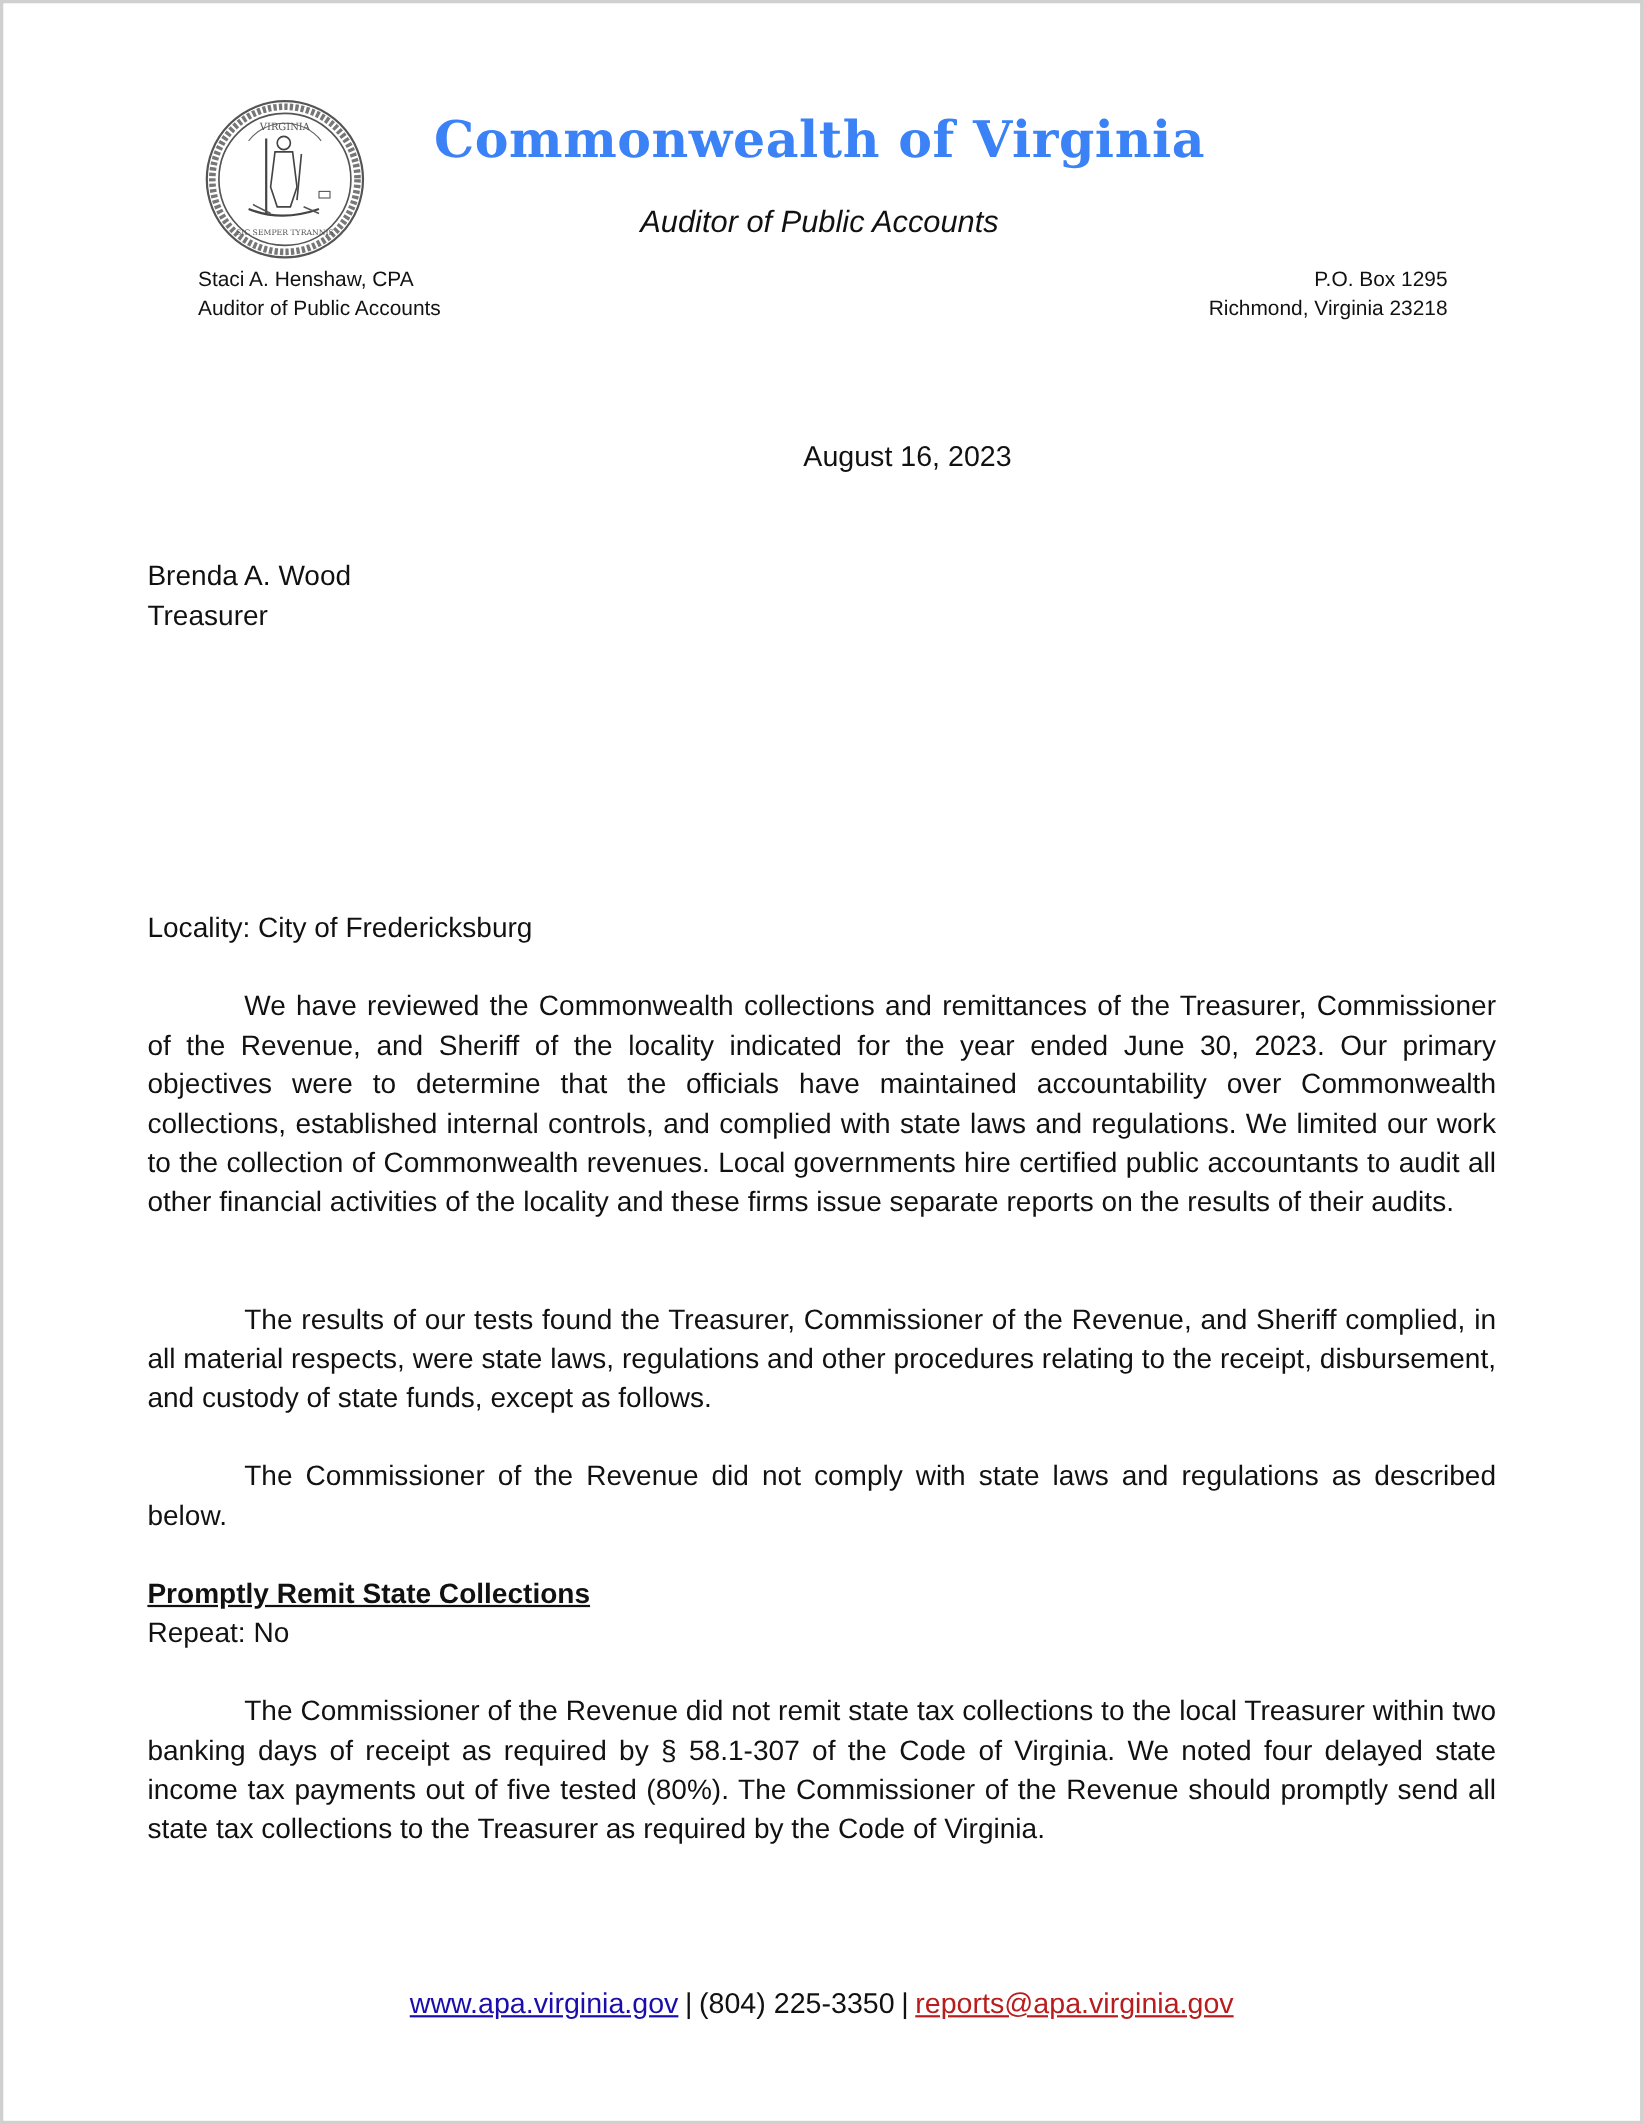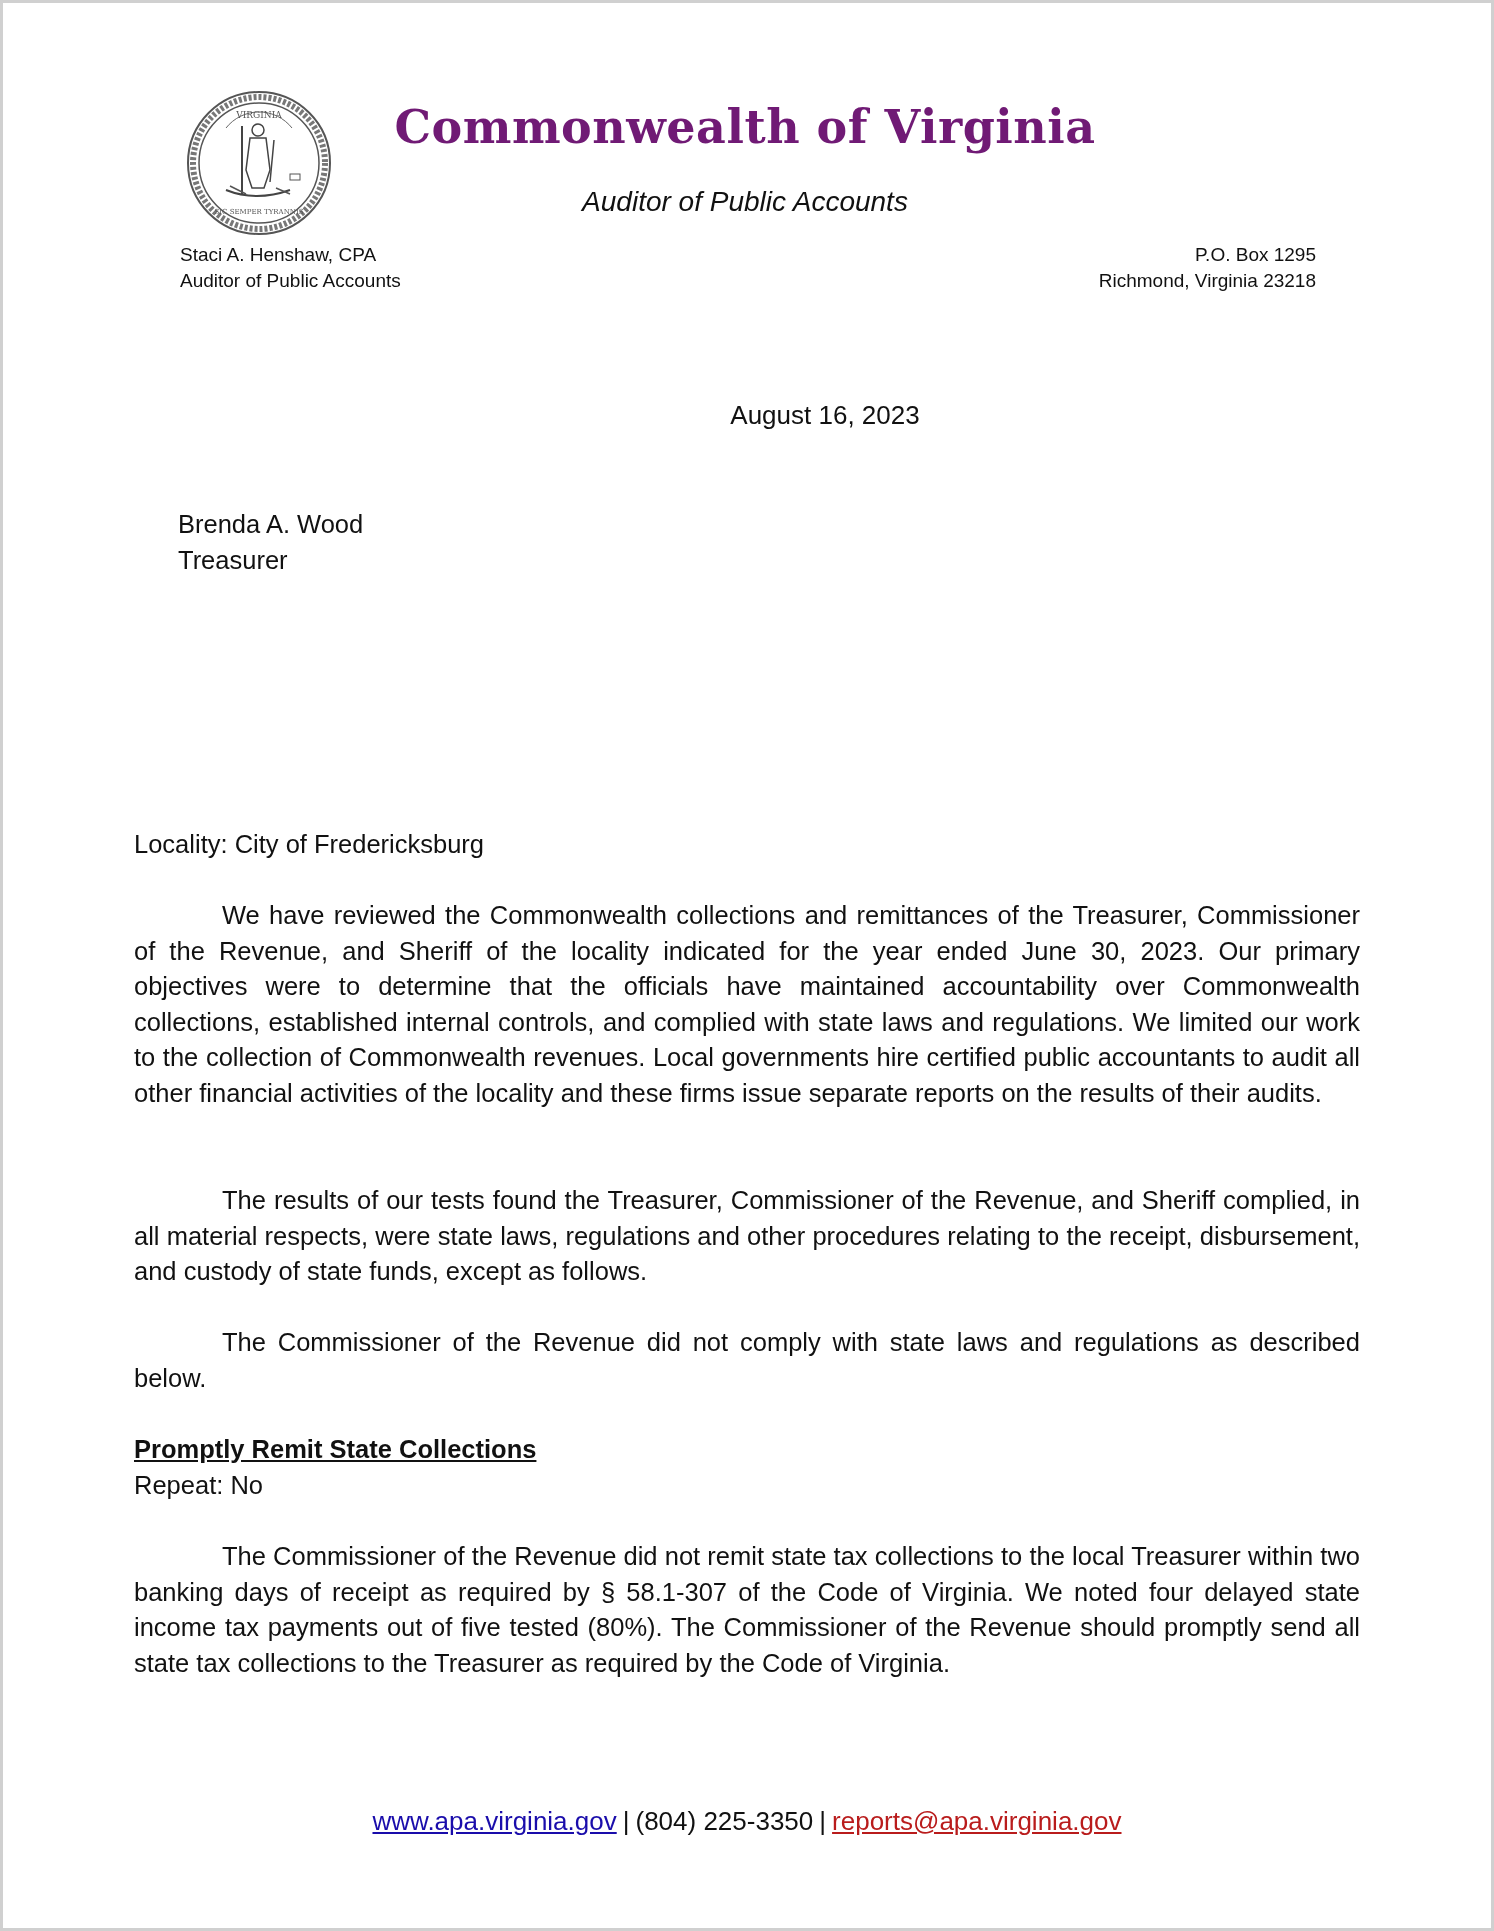--- a/index.html
+++ b/index.html
@@ -10,42 +10,42 @@
   .page-border {
     position: absolute; left: 0; top: 0; width: 1494px; height: 1931px;
     box-sizing: border-box; border: 3px solid #d0d0d0; pointer-events: none;
   }
   .seal {
     position: absolute; left: 186px; top: 90px; width: 146px; height: 146px;
   }
   .title {
     position: absolute; left: 380px; width: 730px; top: 100px; text-align: center;
     font-family: "DejaVu Serif", serif; font-weight: bold; font-size: 46px;
-    letter-spacing: 0.5px; color: #701a75;
+    letter-spacing: 0.5px; color: #3b82f6;
   }
   .subtitle {
     position: absolute; left: 380px; width: 730px; top: 186px; text-align: center;
     font-style: italic; font-size: 28px; color: #111;
   }
   .hdr-left {
     position: absolute; left: 180px; top: 242px; font-size: 19px; line-height: 26px;
   }
   .hdr-right {
     position: absolute; right: 178px; top: 242px; font-size: 19px; line-height: 26px; text-align: right;
   }
   .date {
     position: absolute; left: 0; width: 1650px; top: 400px; text-align: center;
     font-size: 26px;
   }
   .body-text {
     position: absolute; left: 134px; width: 1226px; font-size: 25.5px; line-height: 35.6px;
   }
   .body-text p { margin: 0; }
   .addr { top: 507px; }
-  .addr .block { margin-bottom: 35.6px; margin-left: 44px; }
+  .addr .block { margin-bottom: 35.6px; }
   .para { text-align: justify; text-indent: 88px; }
   .locality { top: 827px; }
   .p1 { top: 898px; }
   .p2 { top: 1183px; }
   .p3 { top: 1325px; }
   .finding-head { top: 1432px; }
   .finding-title { font-weight: bold; text-decoration: underline; }
   .p4 { top: 1539px; }
   .footer {
     position: absolute; left: 0; width: 1494px; top: 1806px; text-align: center;

